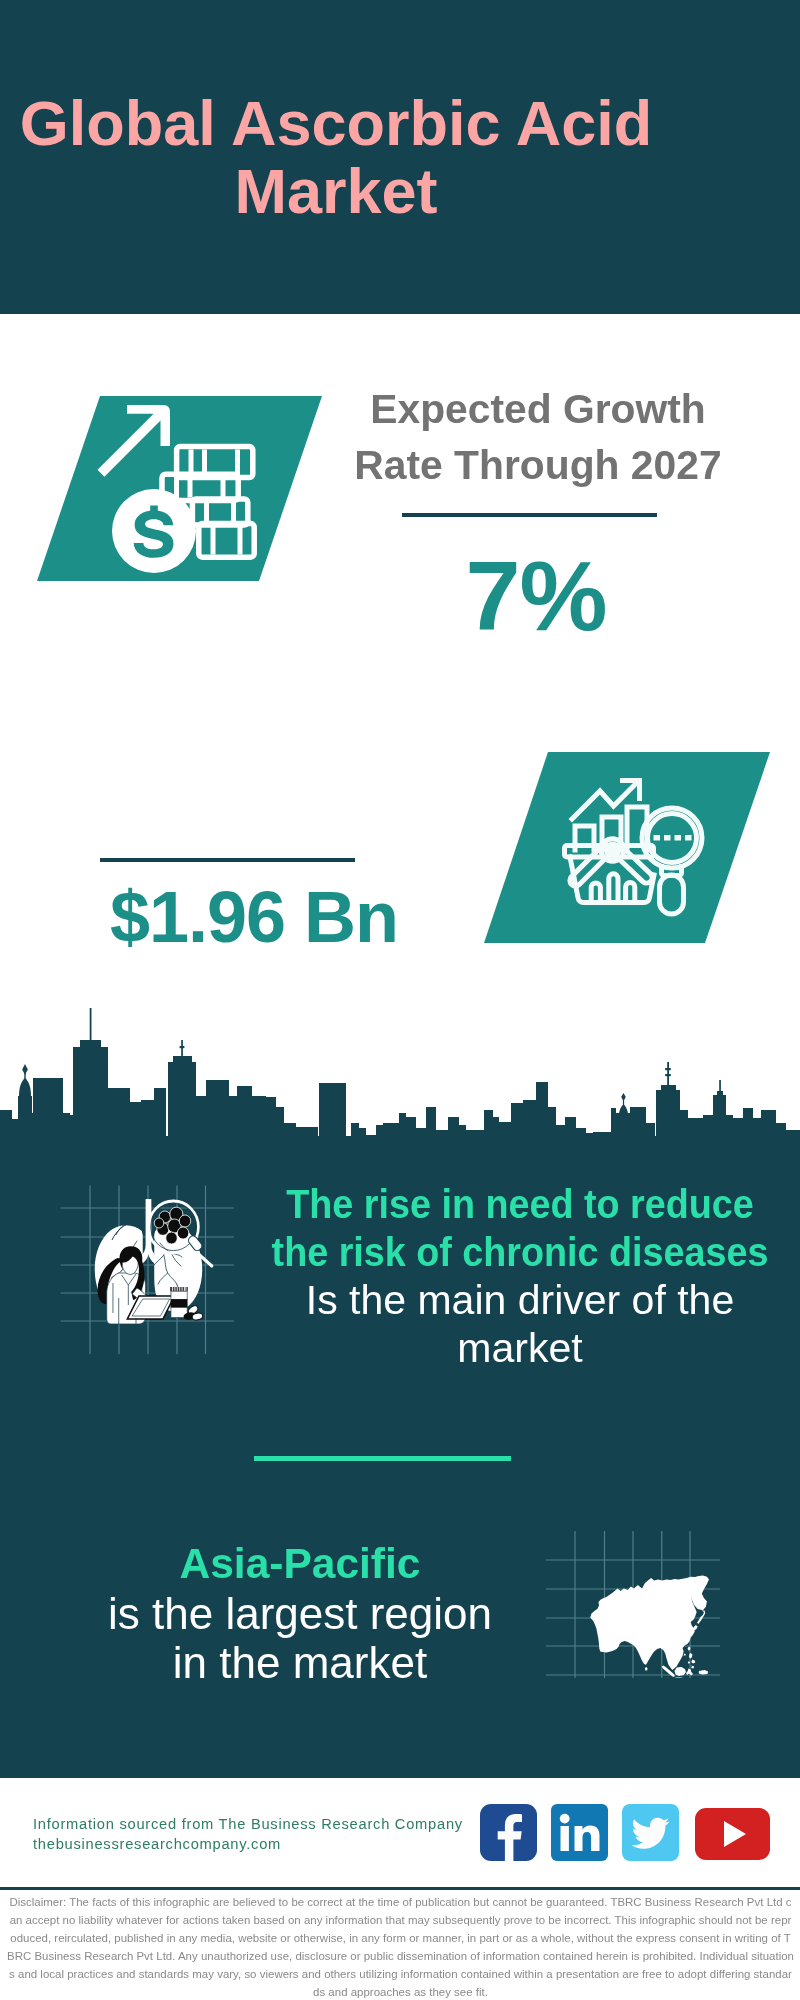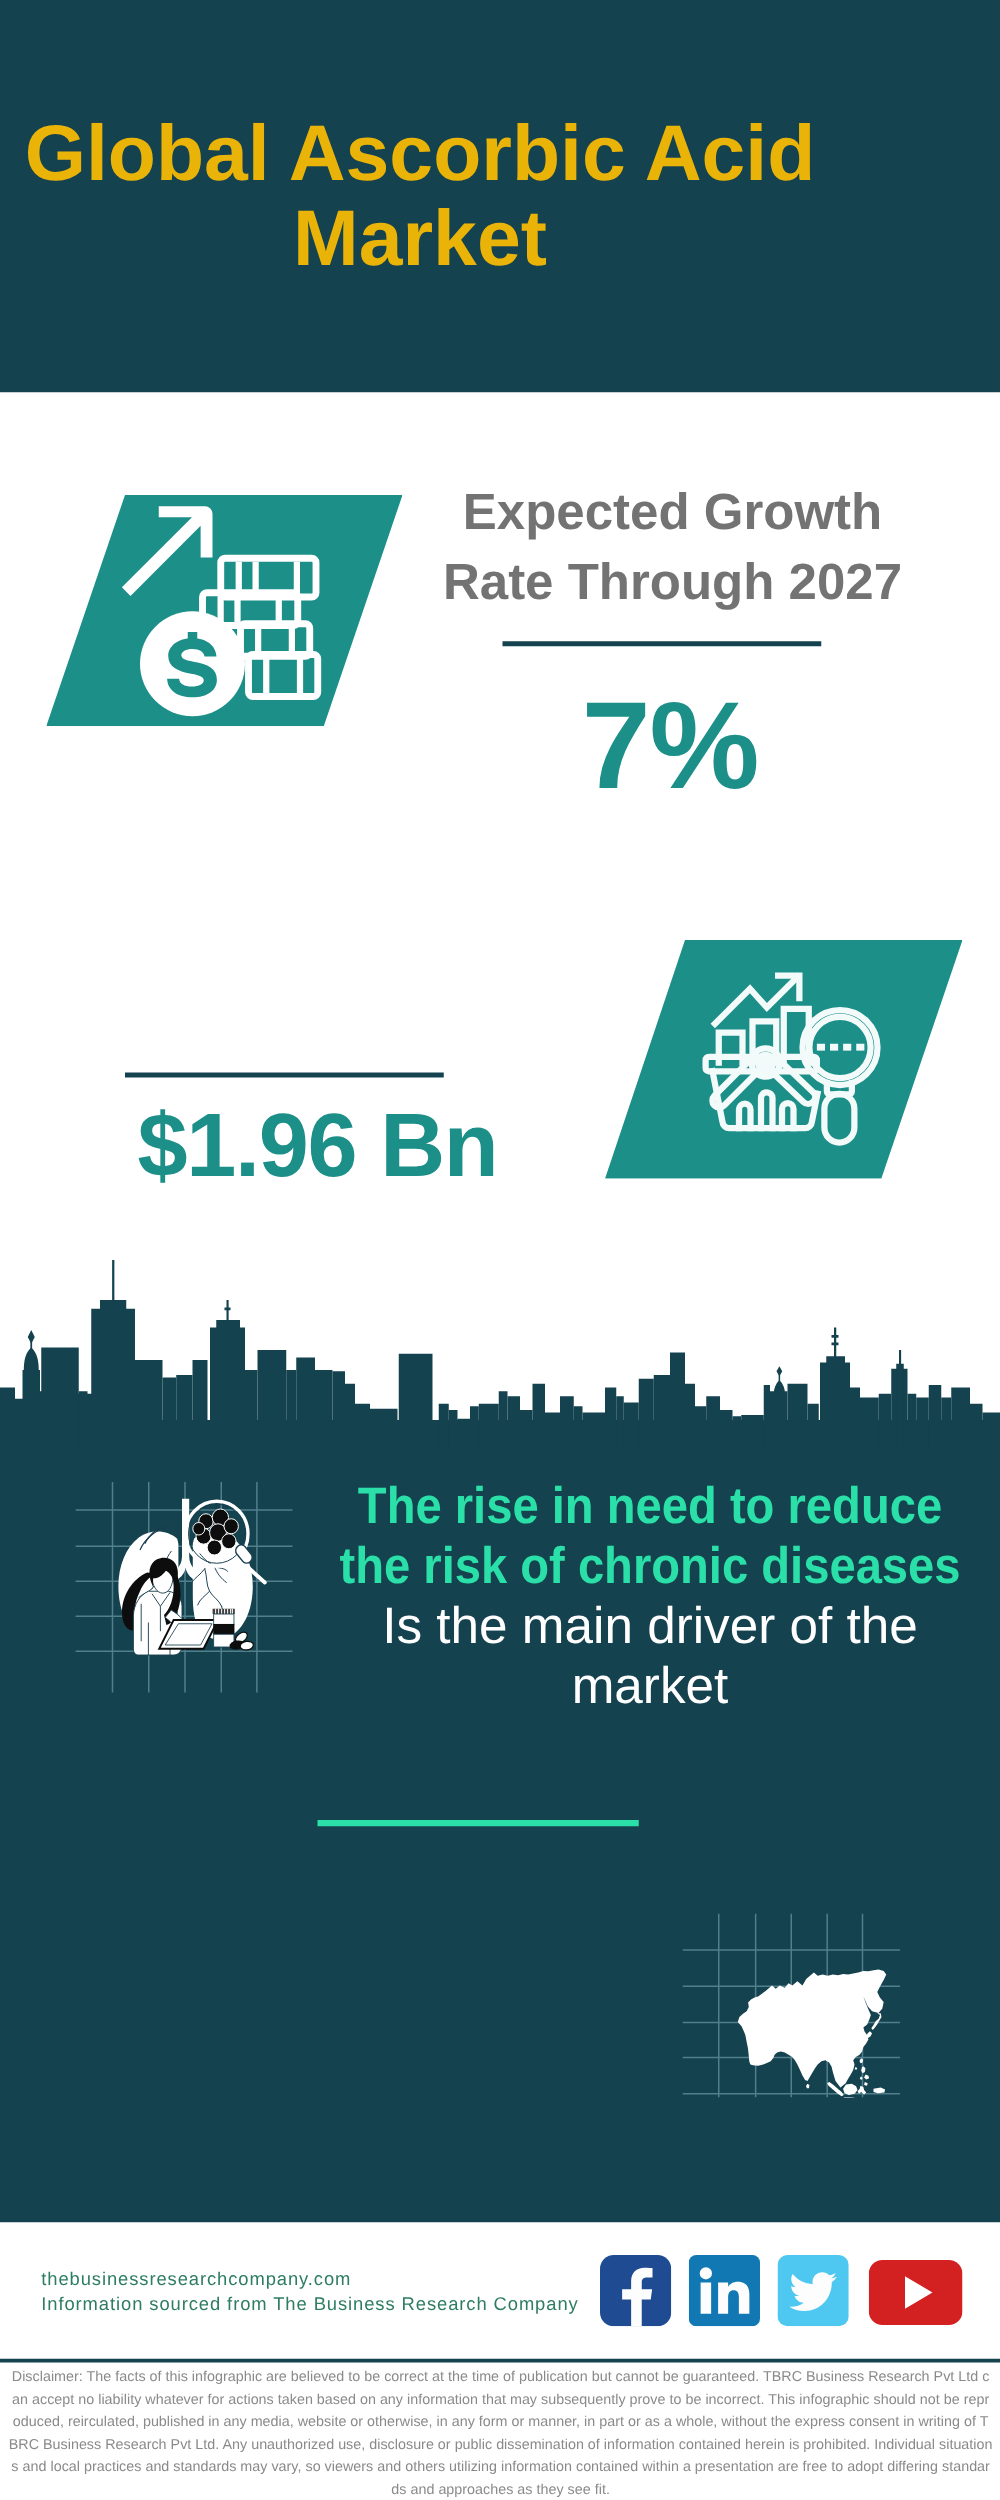--- a/index.html
+++ b/index.html
@@ -5,21 +5,21 @@
 <style>
   html,body{margin:0;padding:0;}
   body{width:800px;height:2000px;background:#ffffff;
        font-family:"Liberation Sans",sans-serif;overflow:hidden;
        -webkit-font-smoothing:antialiased;}
   .page{position:relative;width:800px;height:2000px;overflow:hidden;}
 
   
   .hdr{position:absolute;left:0;top:0;width:800px;height:314px;background:#15424f;}
   .hdr-title{position:absolute;left:0;top:90px;width:672px;margin:0;text-align:center;
-       color:#eab308;font-size:63px;font-weight:bold;line-height:67.6px;letter-spacing:0px;}
+       color:#fca5a5;font-size:63px;font-weight:bold;line-height:67.6px;letter-spacing:0px;}
 
   
   .white{position:absolute;left:0;top:314px;width:800px;height:686px;background:#fff;}
 
   
   .plg{position:absolute;background:#1b8f88;}
   .plg1{left:37px;top:396px;width:285px;height:185px;
         clip-path:polygon(63px 0, 285px 0, 222px 185px, 0 185px);}
   .plg2{left:484px;top:752px;width:286px;height:191px;
         clip-path:polygon(64px 0, 286px 0, 221px 191px, 0 191px);}
@@ -358,25 +358,29 @@
         <path d="M 99,116.5 L 101,117.5 L 100.5,119.5 L 98.5,119 Z"></path>
         <path d="M 86,118.5 L 90,118 L 93,120 L 94,123 L 92,126 L 88,127 L 85,125.5 L 84,122 Z"></path>
         <path d="M 96,119.5 L 98,120.5 L 98.5,123 L 100,125 L 98.5,126.5 L 96.5,124.5 L 95,126 L 94,124 L 95.5,122 Z"></path>
         <path d="M 74.5,116.5 L 77,118.5 L 80,121.5 L 83,124.5 L 84.5,127 L 83,128 L 80,125.5 L 77,122.5 L 74,119.5 L 73,117.5 Z"></path>
         <path d="M 85,128.5 L 89,128.5 L 92,129 L 91,130 L 86,130 L 84,129.5 Z"></path>
         <path d="M 105,122 L 110,121 L 113,122.5 L 112.5,125 L 108,125.5 L 105,124.5 Z"></path>
         <path d="M 59.5,118 L 60.8,119 L 60.5,121.5 L 59,121.5 L 58.5,119.5 Z"></path>
         <path d="M 92.5,104.5 L 93.8,105.3 L 93.3,106.8 L 92,106.3 Z"></path>
       </g>
     </svg>
+  <div class="reg-text">
+    <span class="hl">Asia-Pacific</span>
+    <span class="rest">is the largest region in the market</span>
+  </div>
 
   <div class="foot"></div>
   <div class="src">
+    <div>Information sourced from The Business Research Company</div>
     <div>thebusinessresearchcompany.com</div>
-    <div>Information sourced from The Business Research Company</div>
   </div>
   <div class="social">
     <a class="sicon fb">
       <svg viewBox="0 0 57 57" width="57" height="57" aria-hidden="true">
         <rect width="57" height="57" rx="11" fill="#1e4b91"></rect>
         <path fill="#fdfdfd" d="M33.4,57 V35.6 h7.2 l1.1,-8.3 h-8.3 v-5.3 c0,-2.4 0.7,-4.1 4.2,-4.1 h4.4 v-7.5 c-0.8,-0.1 -3.4,-0.3 -6.4,-0.3 c-6.4,0 -10.7,3.9 -10.7,11 v6.2 h-7.2 v8.3 h7.2 V57 Z"></path>
       </svg>
     </a>
     <a class="sicon li">
       <svg viewBox="0 0 57 57" width="57" height="57" aria-hidden="true">

